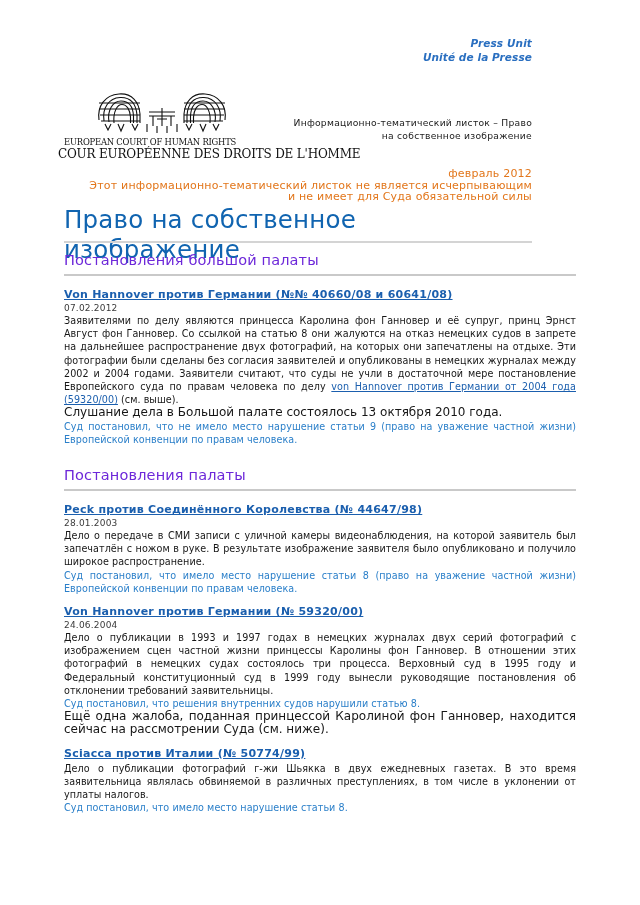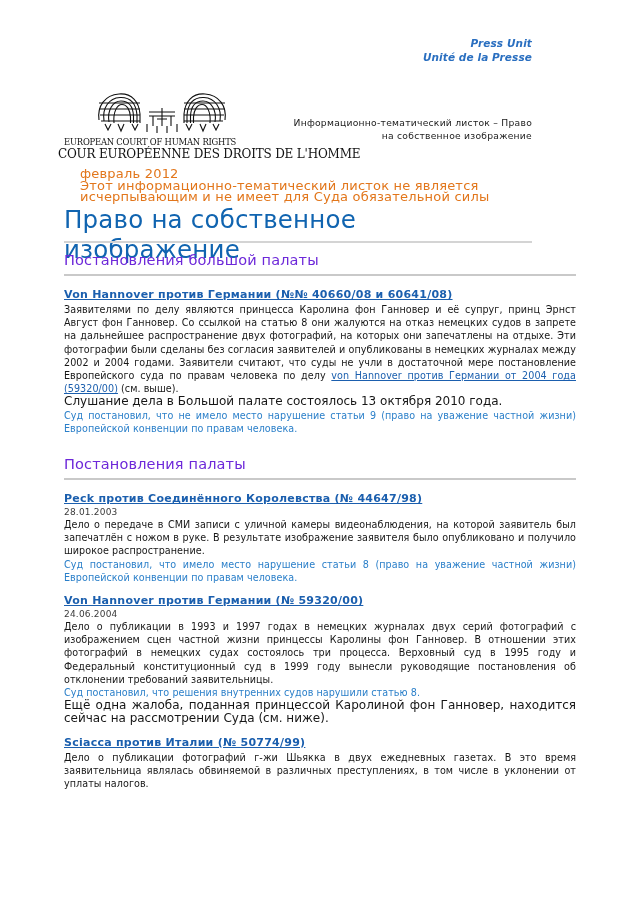--- a/index.html
+++ b/index.html
@@ -78,22 +78,23 @@
     color: #1a1a1a;
     letter-spacing: 0.25px;
   }
 
   
   .meta {
     position: absolute;
     top: 168px;
     left: 80px;
     right: 64px;
+    text-align: right;
     color: #e2761b;
-    font-size: 13px;
+    font-size: 11px;
     line-height: 11.5px;
     letter-spacing: 0.2px;
   }
   .meta .date { display: block; }
   .meta .disclaimer { display: block; }
 
   
   .main-title {
     position: absolute;
     top: 205px;
@@ -231,20 +232,21 @@
   <h1 class="main-title">Право на собственное изображение</h1>
   <div class="title-rule"></div>
 
   <div class="content">
 
     <h2 class="section-heading">Постановления большой палаты</h2>
     <div class="section-rule"></div>
 
     <div class="case">
       <a class="case-title" href="#">Von Hannover против Германии (№№ 40660/08 и 60641/08)</a>
+      <p class="case-date">07.02.2012</p>
       <p class="case-body"><span>Заявителями по делу являются принцесса Каролина фон Ганновер и её супруг, принц Эрнст Август фон Ганновер. Со ссылкой на статью 8 они жалуются на отказ немецких судов в запрете на дальнейшее распространение двух фотографий, на которых они запечатлены на отдыхе. Эти фотографии были сделаны без согласия заявителей и опубликованы в немецких журналах между 2002 и 2004 годами. Заявители считают, что суды не учли в достаточной мере постановление Европейского суда по правам человека по делу </span><a class="inline-link" href="#">von Hannover против Германии от 2004 года (59320/00)</a><span> (см. выше).</span></p>
       <p class="plain-line">Слушание дела в Большой палате состоялось 13 октября 2010 года.</p>
       <p class="ruling">Суд постановил, что не имело место нарушение статьи 9 (право на уважение частной жизни) Европейской конвенции по правам человека.</p>
     </div>
 
     <div class="gap-l"></div>
 
     <h2 class="section-heading">Постановления палаты</h2>
     <div class="section-rule"></div>
 
@@ -263,16 +265,17 @@
       <p class="case-body">Дело о публикации в 1993 и 1997 годах в немецких журналах двух серий фотографий с изображением сцен частной жизни принцессы Каролины фон Ганновер. В отношении этих фотографий в немецких судах состоялось три процесса. Верховный суд в 1995 году и Федеральный конституционный суд в 1999 году вынесли руководящие постановления об отклонении требований заявительницы.</p>
       <p class="ruling">Суд постановил, что решения внутренних судов нарушили статью 8.</p>
       <p class="plain-line">Ещё одна жалоба, поданная принцессой Каролиной фон Ганновер, находится сейчас на рассмотрении Суда (см. ниже).</p>
     </div>
 
     <div class="gap-s"></div>
 
     <div class="case">
       <a class="case-title" href="#">Sciacca против Италии (№ 50774/99)</a>
       <p class="case-body">Дело о публикации фотографий г-жи Шьякка в двух ежедневных газетах. В это время заявительница являлась обвиняемой в различных преступлениях, в том числе в уклонении от уплаты налогов.</p>
+      <p class="ruling">Суд постановил, что имело место нарушение статьи 8.</p>
     </div>
 
   </div>
 </div>
 
 </body></html>

